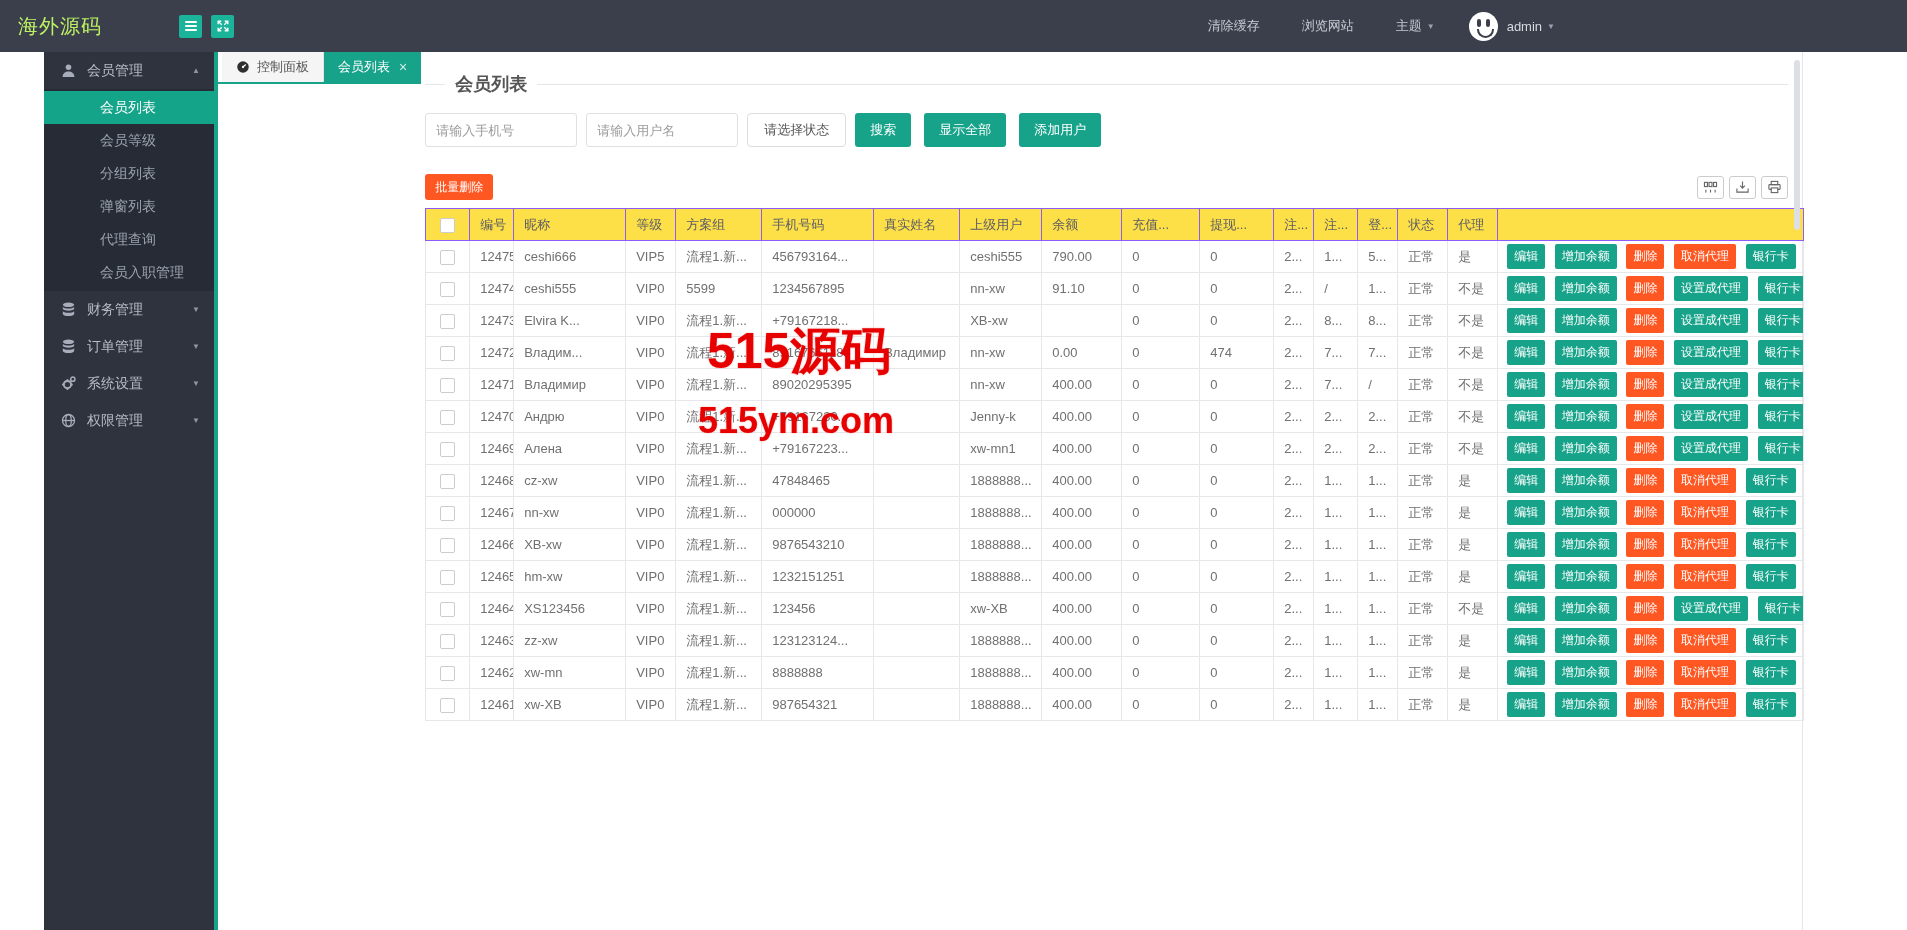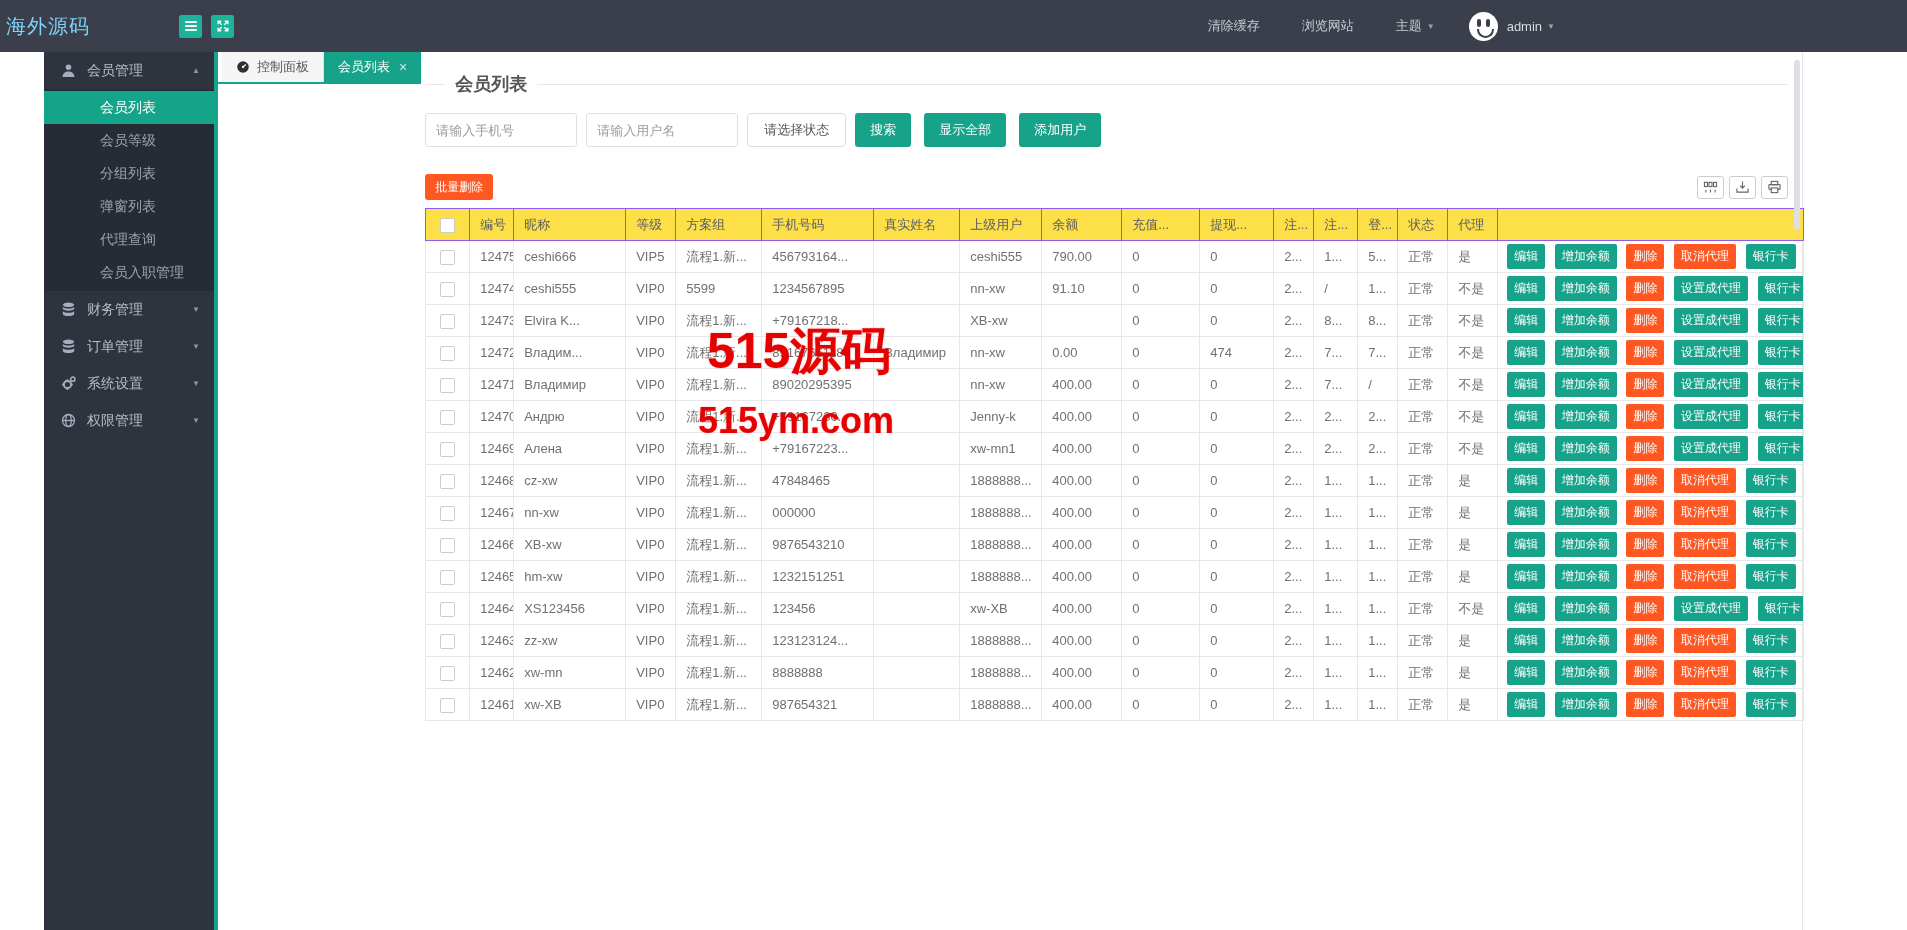--- a/index.html
+++ b/index.html
@@ -3,21 +3,21 @@
 <meta charset="utf-8">
 <style>
   * { box-sizing: border-box; margin: 0; padding: 0; }
   html,body { width:1907px; height:930px; overflow:hidden; }
   body {
     font-family: "Liberation Sans", "DejaVu Sans", sans-serif;
     background:#ffffff; position:relative; font-size:13px;
   }
   
   .topbar { height:52px; background:#3a3f4b; display:flex; align-items:center; }
-  .logo { width:170px; flex:none; color:#7dd3fc; font-size:20px; font-weight:500; padding-left:6px; letter-spacing:1px; }
+  .logo { width:170px; flex:none; color:#bef264; font-size:20px; font-weight:500; padding-left:18px; letter-spacing:1px; }
   .top-sq { width:23px; height:23px; background:#1bb39a; border:none; border-radius:2px; margin-left:9px;
             display:flex; align-items:center; justify-content:center; cursor:pointer; flex:none; }
   .burger { display:inline-block; width:12px; }
   .burger span { display:block; height:2px; background:#fff; margin:2px 0; border-radius:1px; }
   .topbar-spacer { flex:1; }
   .topbar-right { display:flex; align-items:center; padding-right:352px; }
   .top-link { color:#c6cad2; font-size:13px; margin-left:42px; cursor:pointer; display:flex; align-items:center; }
   .caret-sm { font-size:8px; color:#9aa0ac; margin-left:5px; }
   .avatar { width:29px; height:29px; border-radius:50%; background:#fff; position:relative; margin-left:34px; flex:none; }
   .avatar:before { content:""; position:absolute; left:8px; top:7px; width:4px; height:8px; background:#3a3f4b; border-radius:2px; box-shadow:9px 0 0 #3a3f4b; }

